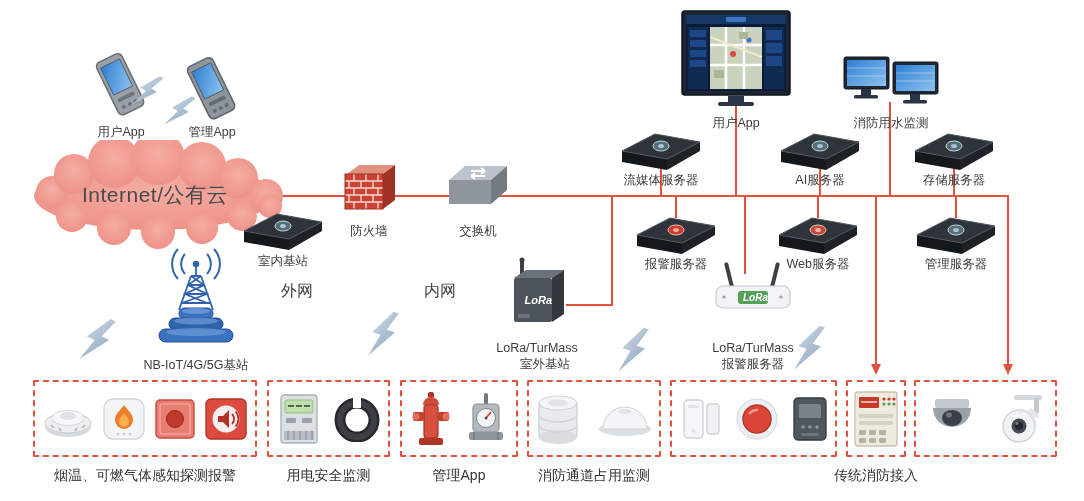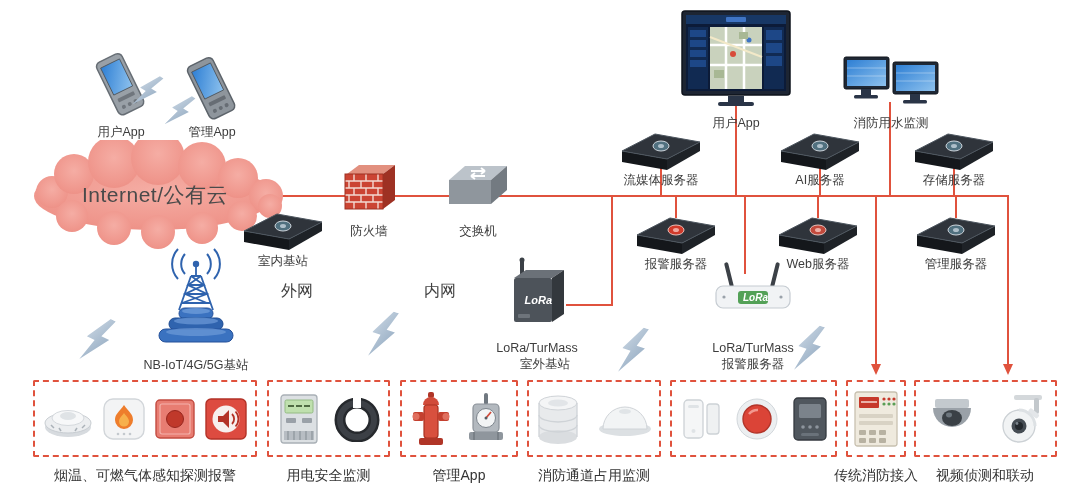--- a/index.html
+++ b/index.html
@@ -456,15 +456,14 @@
       <circle cx="27" cy="33" r="4" fill="#23282d"></circle>
       <circle cx="25" cy="30.5" r="1.4" fill="#7a838b"></circle>
     </svg>
   </div>
 
   <div class="lbl grp" style="left:33px;top:467px;width:224px">烟温、可燃气体感知探测报警</div>
   <div class="lbl grp" style="left:267px;top:467px;width:123px">用电安全监测</div>
   <div class="lbl grp" style="left:400px;top:467px;width:118px">管理App</div>
   <div class="lbl grp" style="left:527px;top:467px;width:134px">消防通道占用监测</div>
   <div class="lbl grp" style="left:820px;top:467px;width:112px">传统消防接入</div>
-  <div class="lbl grp" style="left:910px;top:467px;width:150px">视频侦测和联动</div>
 
 </div>
 
 </body></html>

